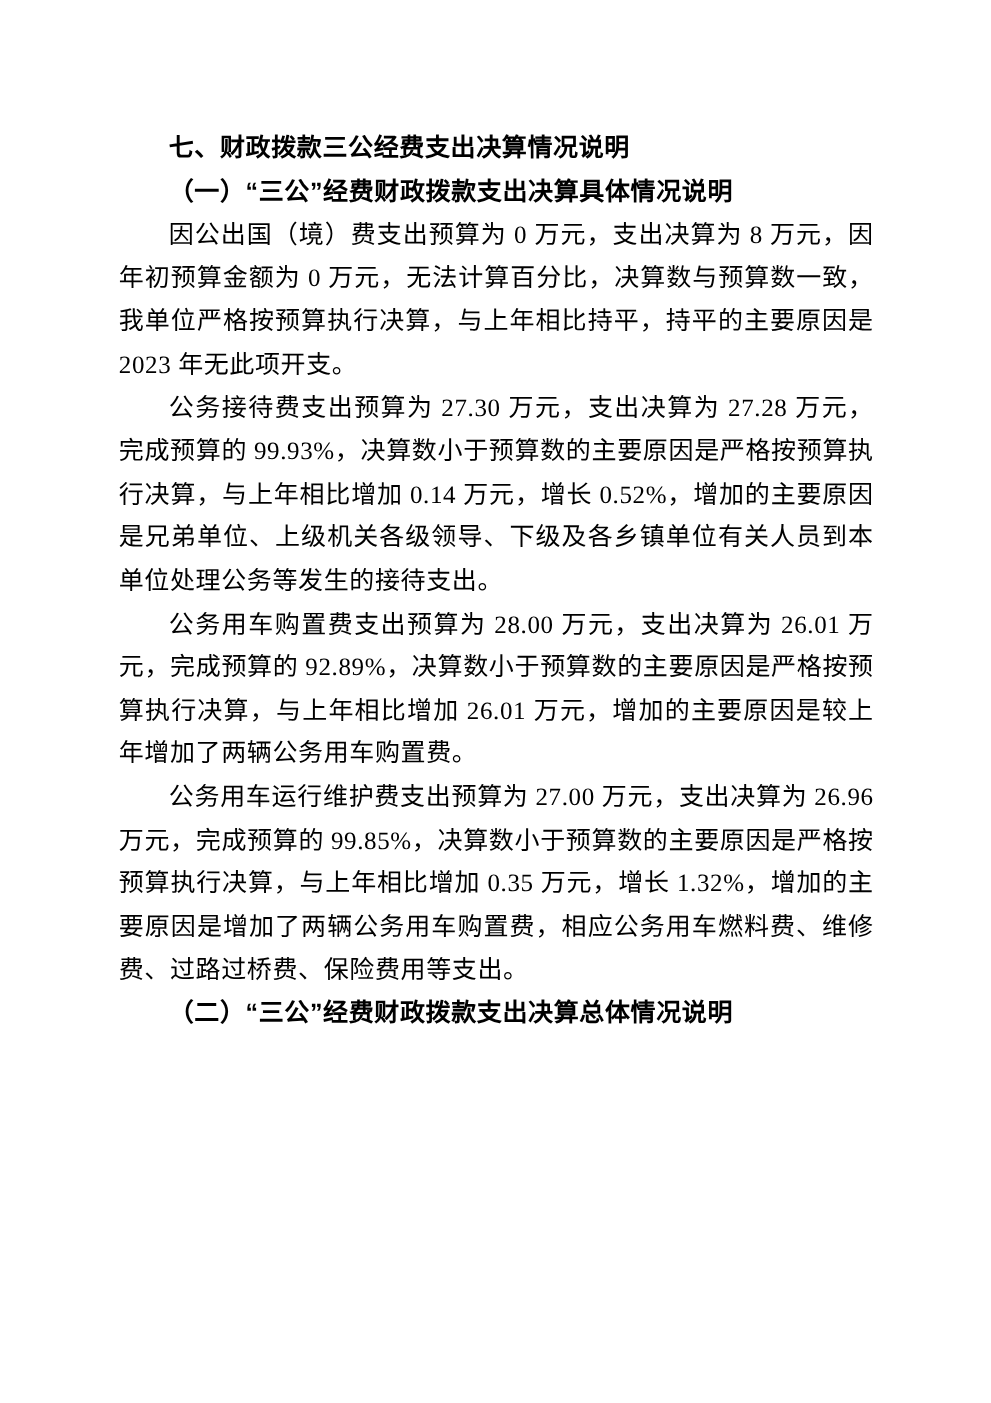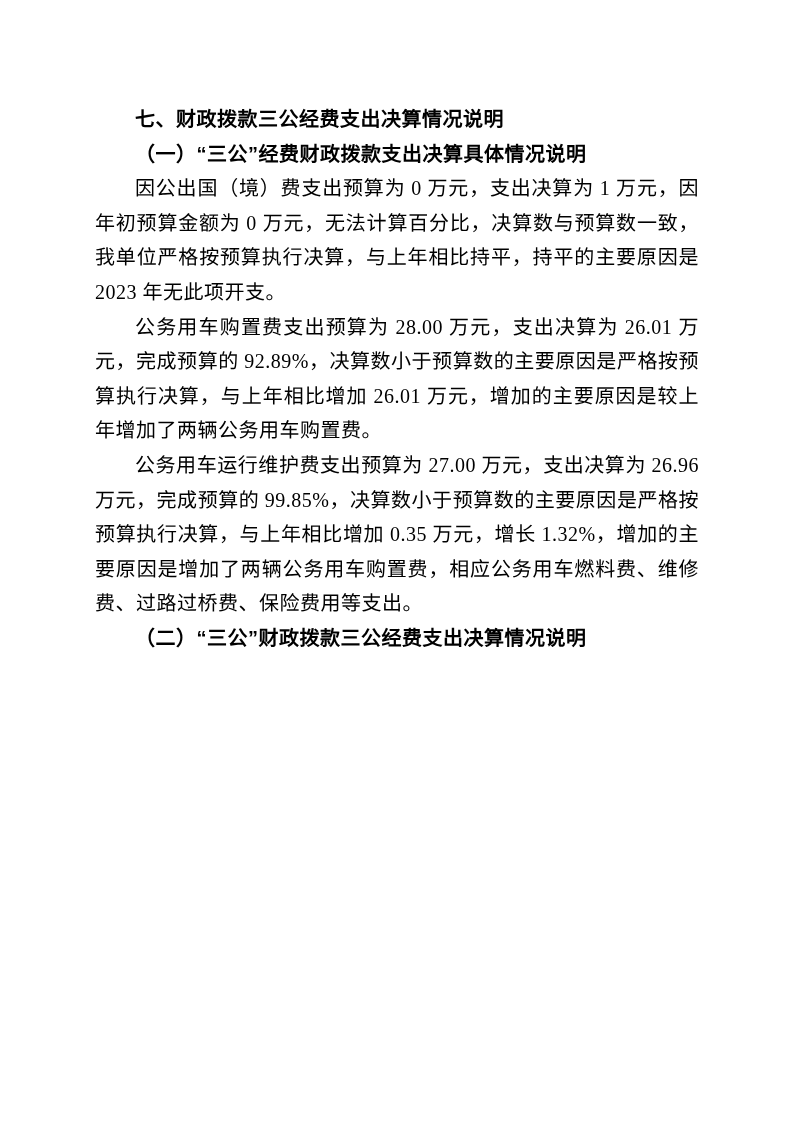--- a/index.html
+++ b/index.html
@@ -44,23 +44,24 @@
 <body>
 
 <div class="page">
   <div class="doc-body">
 
     <h1 class="doc-heading-1">七、财政拨款三公经费支出决算情况说明</h1>
 
     <h2 class="doc-heading-2">（一）“三公”经费财政拨款支出决算具体情况说明</h2>
 
 
-    <p class="doc-paragraph">因公出国（境）费支出预算为 0 万元，支出决算为 1 万元，因年初预算金额为 0 万元，无法计算百分比，决算数与预算数一致，我单位严格按预算执行决算，与上年相比持平，持平的主要原因是 2023 年无此项开支。</p>
+    <p class="doc-paragraph">因公出国（境）费支出预算为 0 万元，支出决算为 8 万元，因年初预算金额为 0 万元，无法计算百分比，决算数与预算数一致，我单位严格按预算执行决算，与上年相比持平，持平的主要原因是 2023 年无此项开支。</p>
 
+    <p class="doc-paragraph">公务接待费支出预算为 27.30 万元，支出决算为 27.28 万元，完成预算的 99.93%，决算数小于预算数的主要原因是严格按预算执行决算，与上年相比增加 0.14 万元，增长 0.52%，增加的主要原因是兄弟单位、上级机关各级领导、下级及各乡镇单位有关人员到本单位处理公务等发生的接待支出。</p>
 
     <p class="doc-paragraph">公务用车购置费支出预算为 28.00 万元，支出决算为 26.01 万元，完成预算的 92.89%，决算数小于预算数的主要原因是严格按预算执行决算，与上年相比增加 26.01 万元，增加的主要原因是较上年增加了两辆公务用车购置费。</p>
 
     <p class="doc-paragraph">公务用车运行维护费支出预算为 27.00 万元，支出决算为 26.96 万元，完成预算的 99.85%，决算数小于预算数的主要原因是严格按预算执行决算，与上年相比增加 0.35 万元，增长 1.32%，增加的主要原因是增加了两辆公务用车购置费，相应公务用车燃料费、维修费、过路过桥费、保险费用等支出。</p>
 
-    <h2 class="doc-heading-2">（二）“三公”财政拨款三公经费支出决算情况说明</h2>
+    <h2 class="doc-heading-2">（二）“三公”经费财政拨款支出决算总体情况说明</h2>
 
   </div>
 </div>
 
 </body></html>

